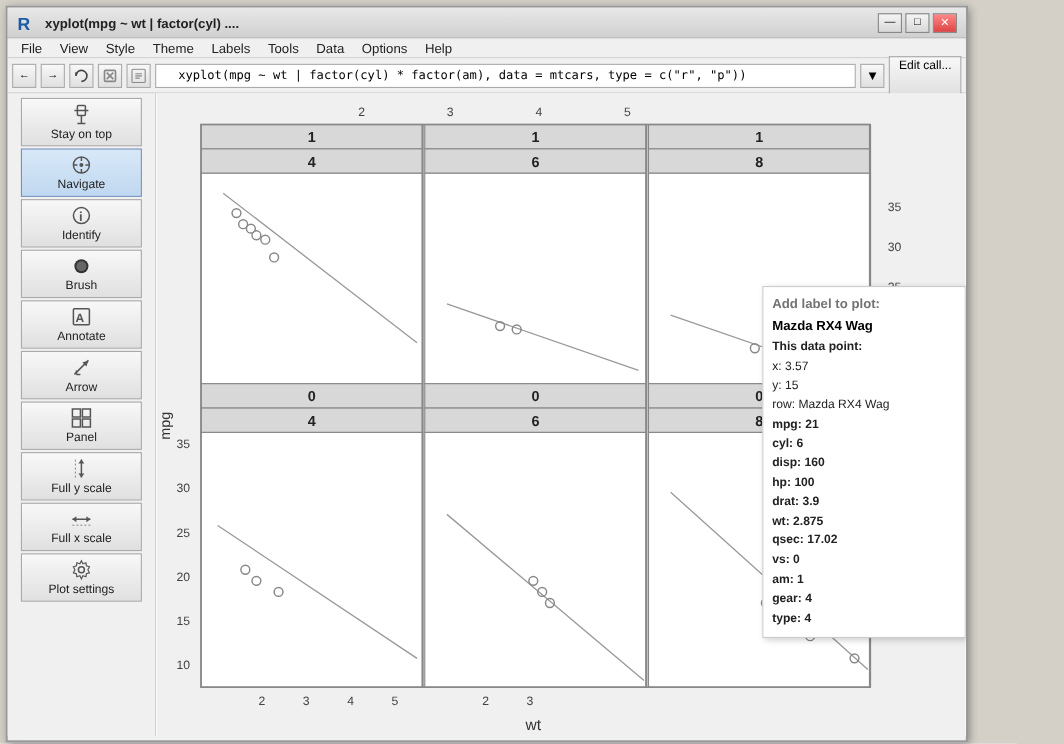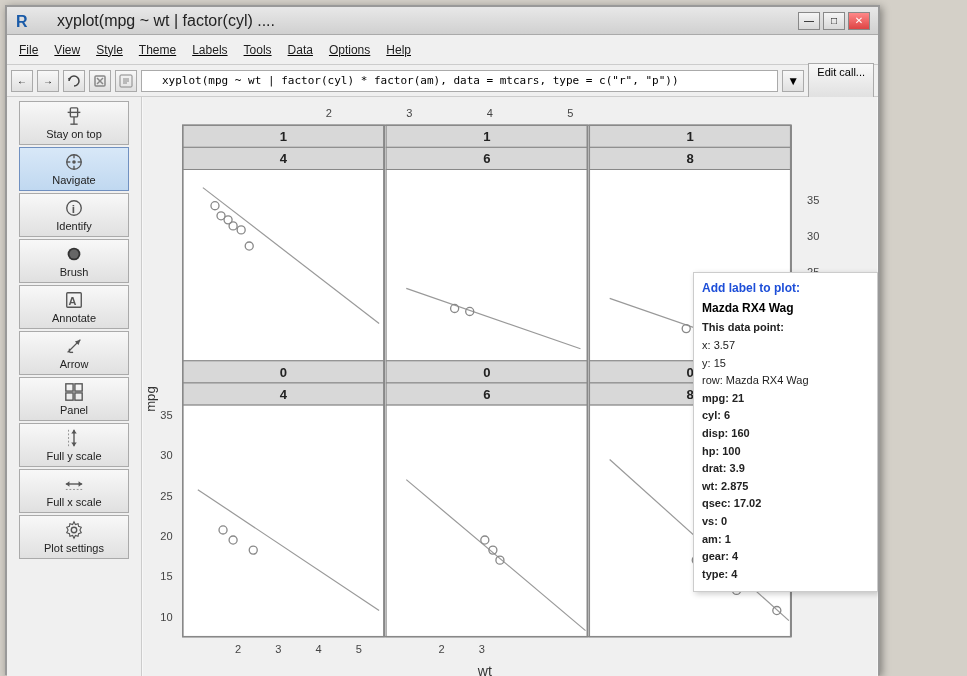--- a/index.html
+++ b/index.html
@@ -4,26 +4,26 @@
   <style>
     * { box-sizing: border-box; margin: 0; padding: 0; }
     body { font-family: 'Arial', sans-serif; font-size: 12px; background: #d4d0c8; width: 967px; height: 676px; overflow: hidden; }
 
     
     .window { width: 875px; height: 670px; background: #f0f0f0; border: 2px solid #999; box-shadow: 2px 2px 8px rgba(0,0,0,0.4); position: absolute; top: 5px; left: 5px; }
 
     .title-bar { background: linear-gradient(to bottom, #e8e8e8, #d0d0d0); height: 28px; display: flex; align-items: center; padding: 0 8px; border-bottom: 1px solid #aaa; user-select: none; }
     .title-bar-icon { width: 20px; height: 20px; margin-right: 6px; }
     .title-bar-icon svg { width: 20px; height: 20px; }
-    .title-bar-text { flex: 1; font-size: 16px; font-weight: normal; color: #222; margin-left: 16px; }
+    .title-bar-text { flex: 1; font-size: 12px; font-weight: bold; color: #222; }
     .title-bar-buttons { display: flex; gap: 3px; }
     .title-btn { width: 22px; height: 18px; background: linear-gradient(to bottom, #f5f5f5, #d8d8d8); border: 1px solid #888; display: flex; align-items: center; justify-content: center; cursor: pointer; font-size: 10px; }
 
     
-    .menu-bar { background: #f0f0f0; height: 30px; display: flex; align-items: center; padding: 0 4px; border-bottom: 1px solid #ccc; text-decoration: underline; }
+    .menu-bar { background: #f0f0f0; height: 18px; display: flex; align-items: center; padding: 0 4px; border-bottom: 1px solid #ccc; }
     .menu-item { padding: 2px 8px; font-size: 12px; cursor: pointer; color: #222; }
 
     
     .toolbar { background: #f0f0f0; height: 32px; display: flex; align-items: center; padding: 2px 4px; border-bottom: 1px solid #ccc; gap: 4px; }
     .toolbar-btn { width: 22px; height: 22px; background: linear-gradient(to bottom, #f8f8f8, #e0e0e0); border: 1px solid #aaa; display: flex; align-items: center; justify-content: center; cursor: pointer; font-size: 10px; }
     .toolbar-input { flex: 1; height: 22px; border: 1px solid #aaa; background: white; padding: 2px 20px; font-size: 11px; font-family: monospace; }
     .toolbar-dropdown { width: 22px; height: 22px; background: linear-gradient(to bottom, #f8f8f8, #e0e0e0); border: 1px solid #aaa; display: flex; align-items: center; justify-content: center; cursor: pointer; }
     .edit-call-btn { height: 36px; padding: 2px 8px; background: linear-gradient(to bottom, #f8f8f8, #e0e0e0); border: 1px solid #aaa; cursor: pointer; font-size: 11px; white-space: nowrap; }
 
     
@@ -34,21 +34,21 @@
     .panel-btn { width: 110px; background: linear-gradient(to bottom, #f8f8f8, #e0e0e0); border: 1px solid #aaa; padding: 4px 6px; cursor: pointer; display: flex; flex-direction: column; align-items: center; gap: 2px; font-size: 11px; color: #222; }
     .panel-btn.active { background: linear-gradient(to bottom, #d8e8f8, #c0d8f0); border-color: #7090c0; }
     .panel-btn svg { width: 20px; height: 20px; }
     .panel-btn-label { font-size: 11px; text-align: center; }
 
     
     .plot-area { flex: 1; background: white; position: relative; overflow: hidden; }
 
     
     .tooltip-box { position: absolute; right: 0; top: 175px; width: 185px; background: white; border: 1px solid #ccc; box-shadow: 2px 2px 6px rgba(0,0,0,0.2); padding: 8px; font-size: 11px; z-index: 10; }
-    .tooltip-title { font-weight: bold; font-size: 12px; margin-bottom: 6px; color: #1d4ed8; }
+    .tooltip-title { font-weight: bold; font-size: 12px; margin-bottom: 6px; color: #737373; }
     .tooltip-section { font-weight: bold; margin-bottom: 4px; color: #222; }
     .tooltip-row { color: #222; line-height: 1.6; }
     .tooltip-bold { font-weight: bold; }
 
     
     .plot-svg { width: 100%; height: 100%; }
   </style>
 </head>
 <body>
 

